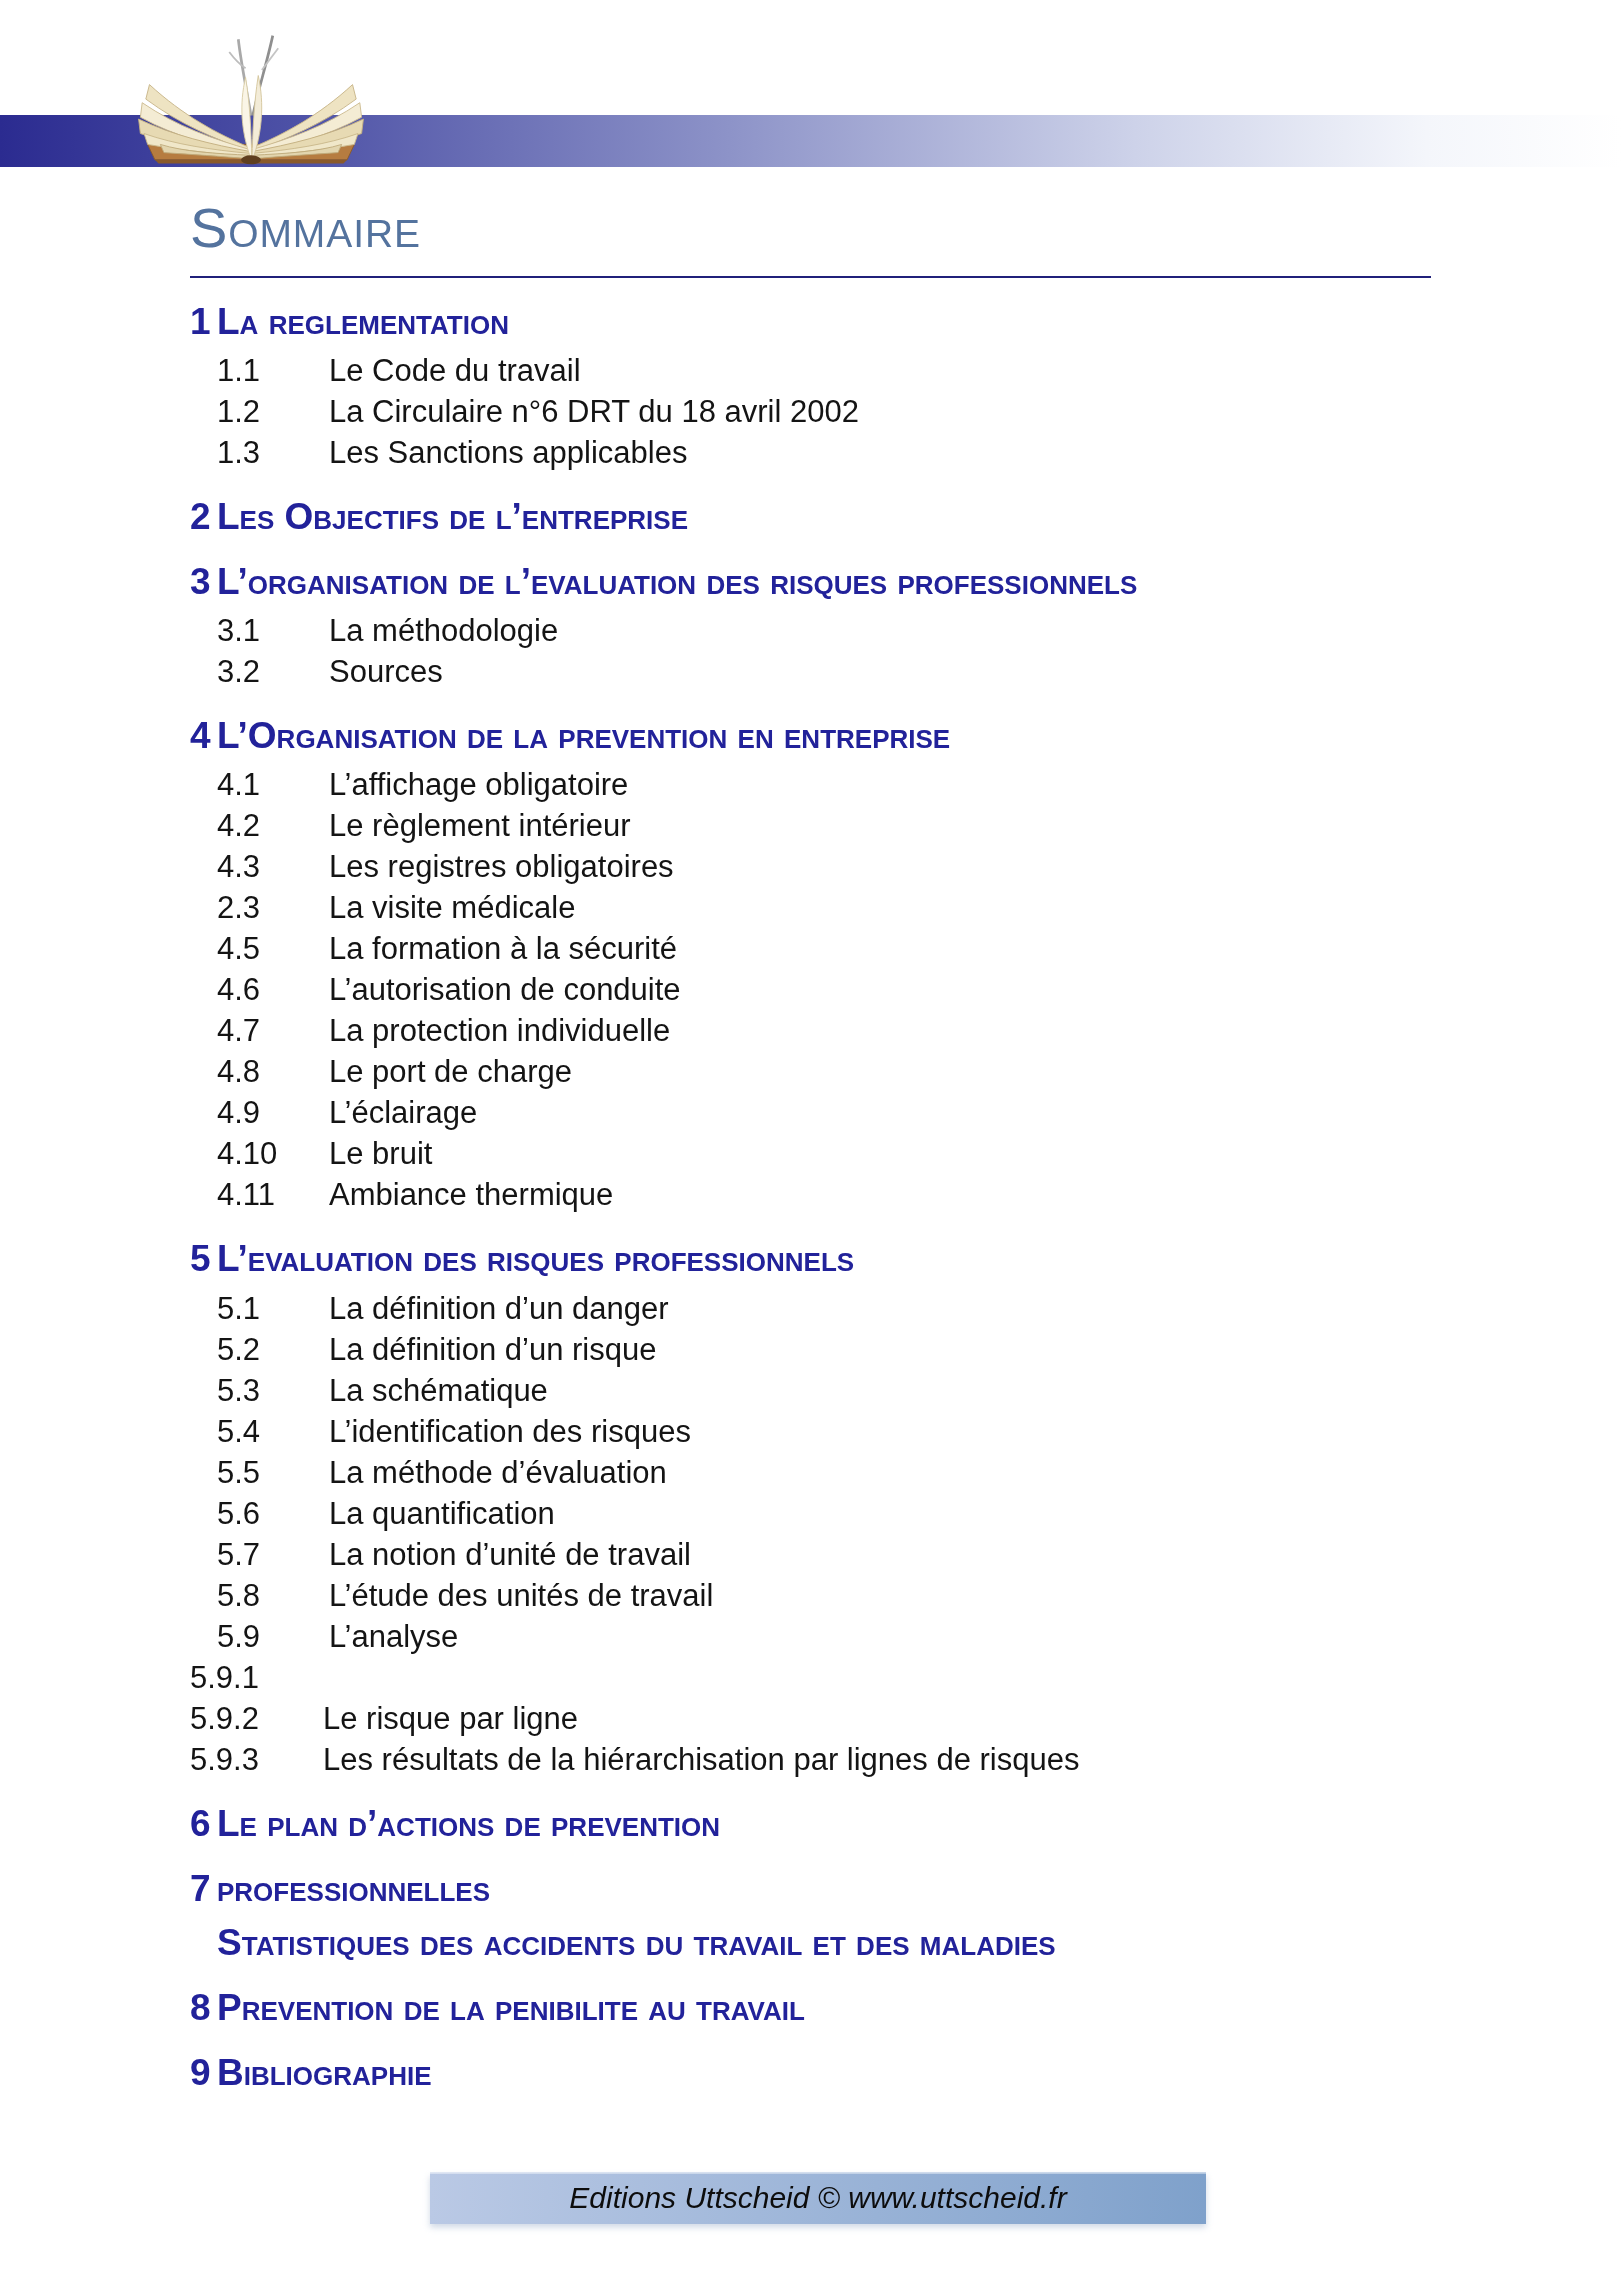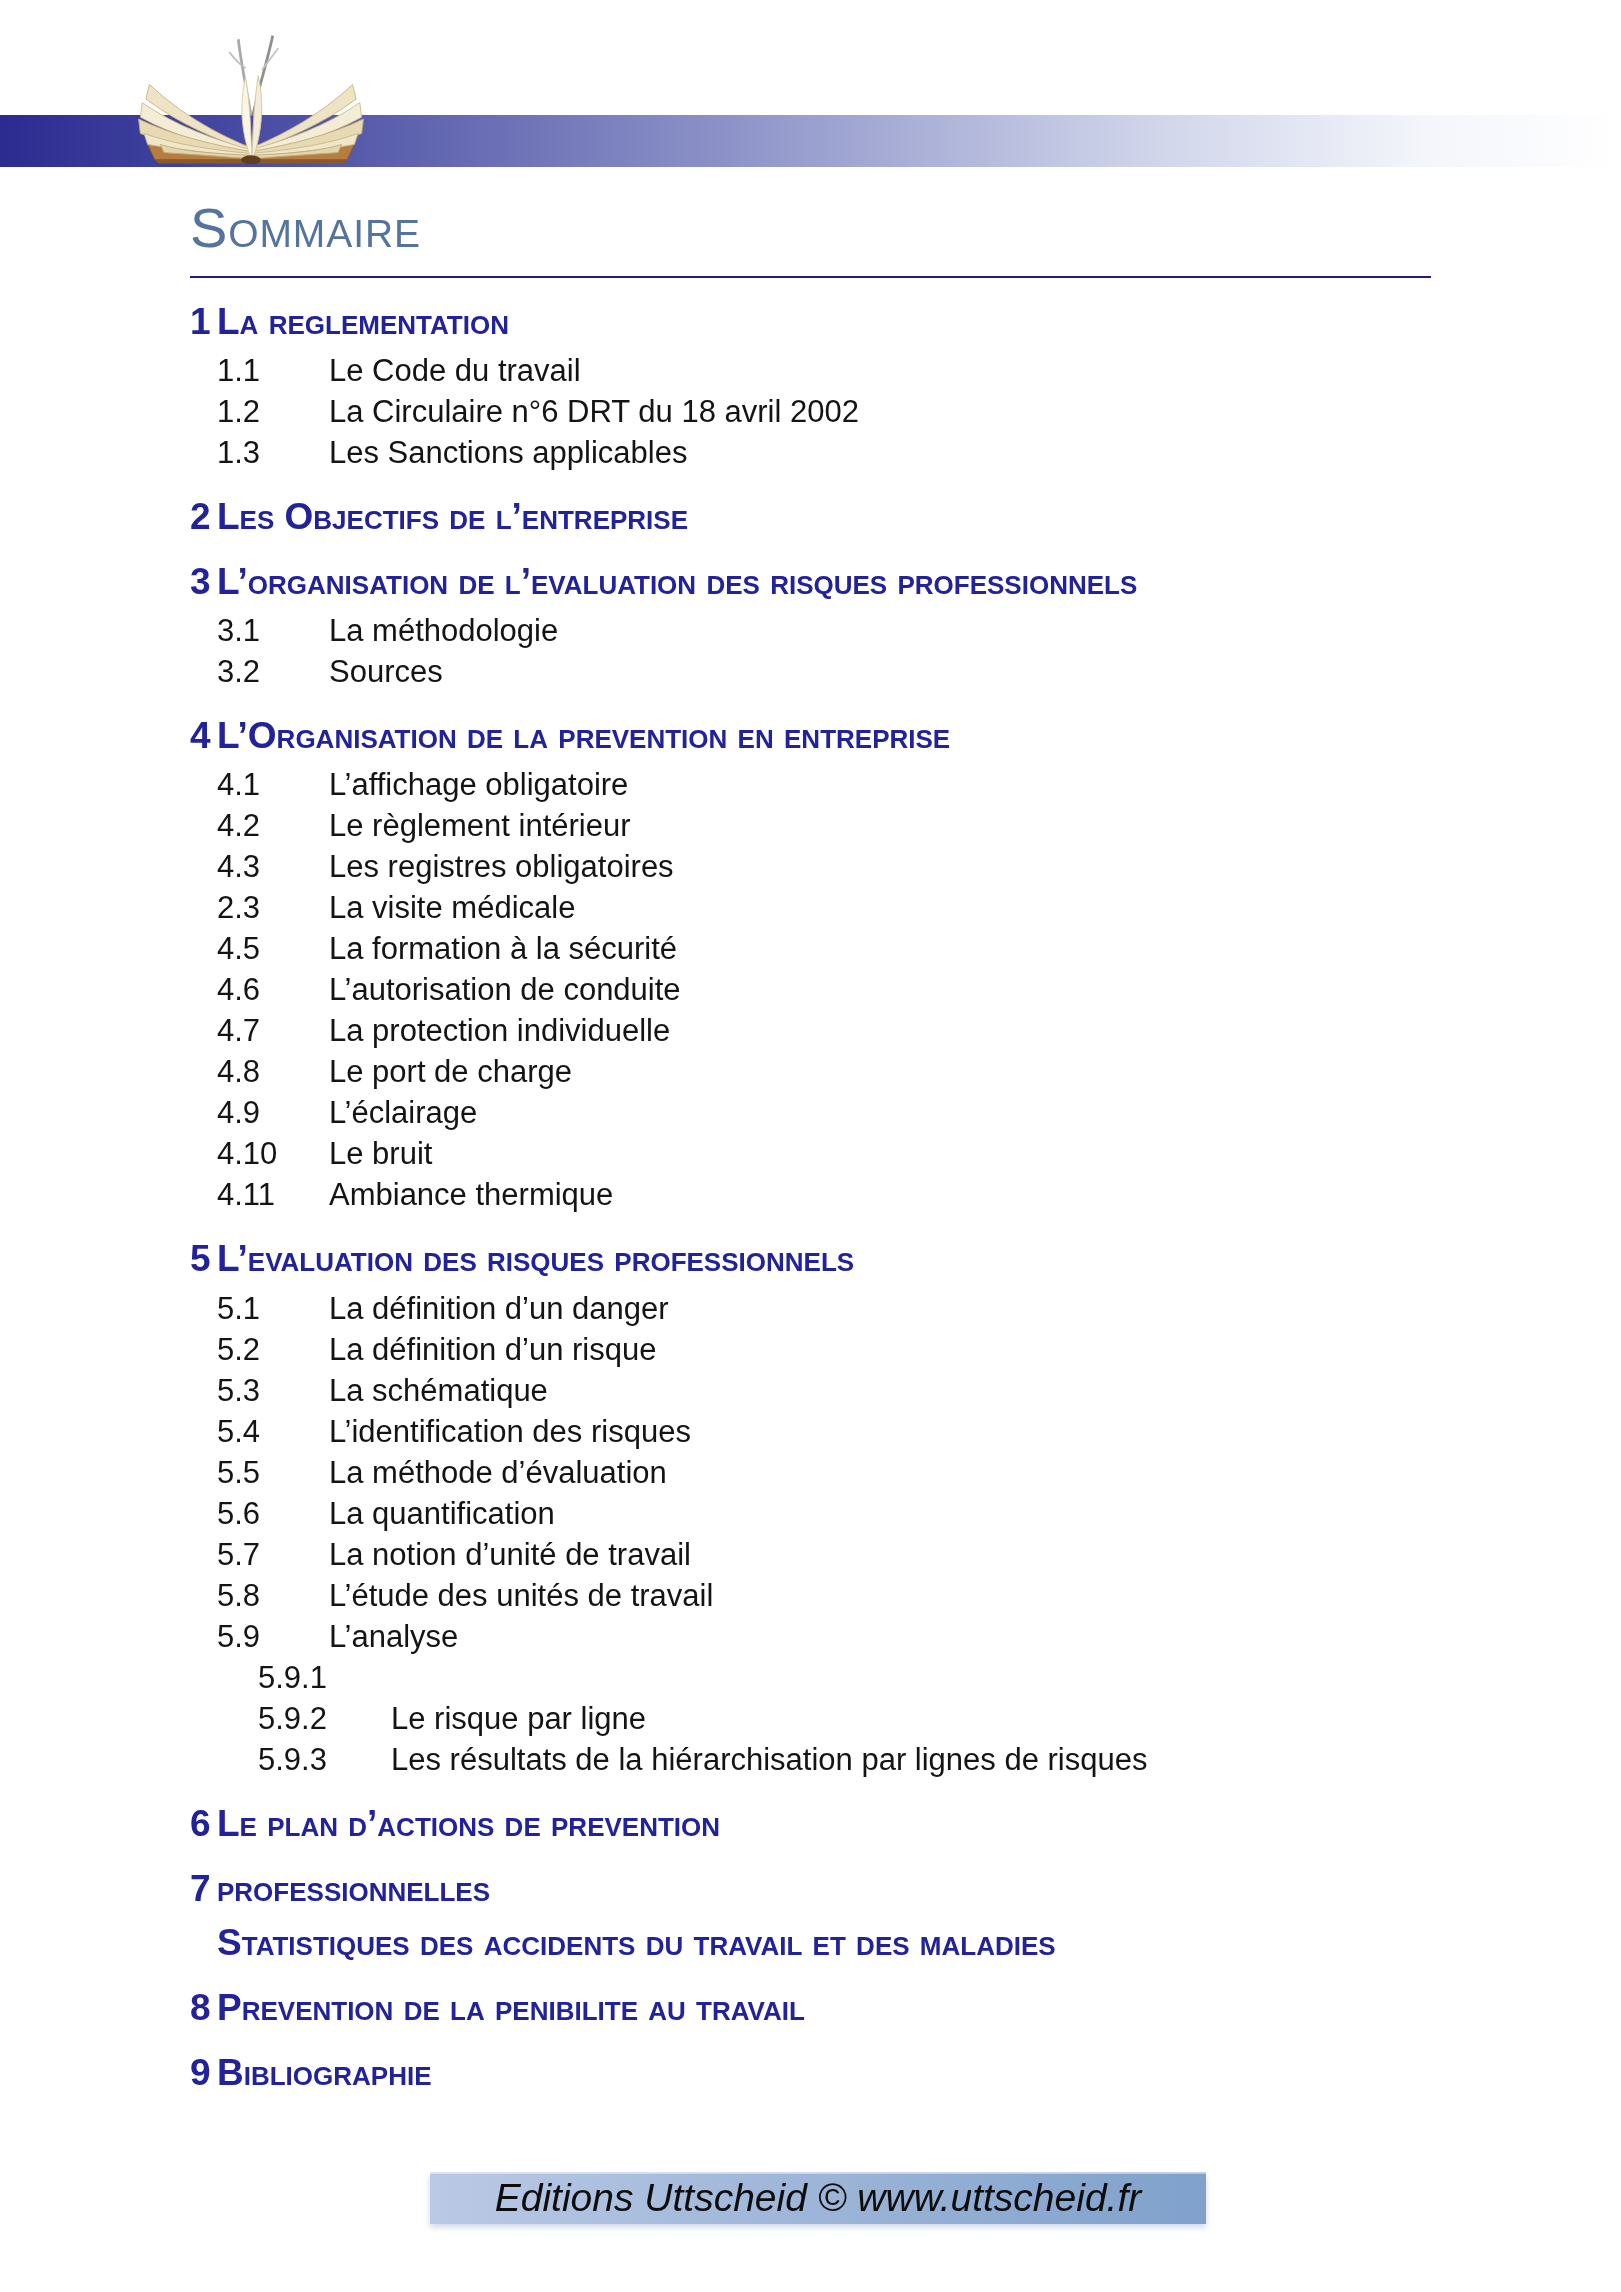--- a/index.html
+++ b/index.html
@@ -35,30 +35,30 @@
   .l1 {
     margin-top:23px; margin-bottom:7.2px;
     font-weight:700; font-variant:small-caps;
     font-size:37px; line-height:42px; color:var(--accent);
   }
   .l1 .num { width:27px; font-variant:normal; }
   .l1 .lbl .line + .line { margin-top:12.5px; }
 
   .l2, .l3 { font-size:31px; line-height:41px; color:var(--body-text); }
   .l2 .num { margin-left:27px; width:112px; }
-  .l3 .num { margin-left:68px; width:133px; }
+  .l3 .num { width:133px; }
 
   
   .footer-bar {
     position:absolute; left:430px; top:2172px; width:776px; height:52px;
     background:linear-gradient(to right, var(--footer-grad-left), var(--footer-grad-right));
     display:flex; align-items:center; justify-content:center;
     box-shadow:0 3.6px 6.3px rgba(150,170,200,0.45), inset 0 1.8px 0 rgba(255,255,255,0.55);
   }
-  .footer-text { font-style:italic; font-size:39px; color:var(--footer-text-color); }
+  .footer-text { font-style:italic; font-size:30px; color:var(--footer-text-color); }
 </style>
 </head>
 <body>
 
 <div class="page">
 
   <div class="band"></div>
 
   <div class="book">
     <svg viewBox="0 0 260 150" xmlns="http://www.w3.org/2000/svg">

